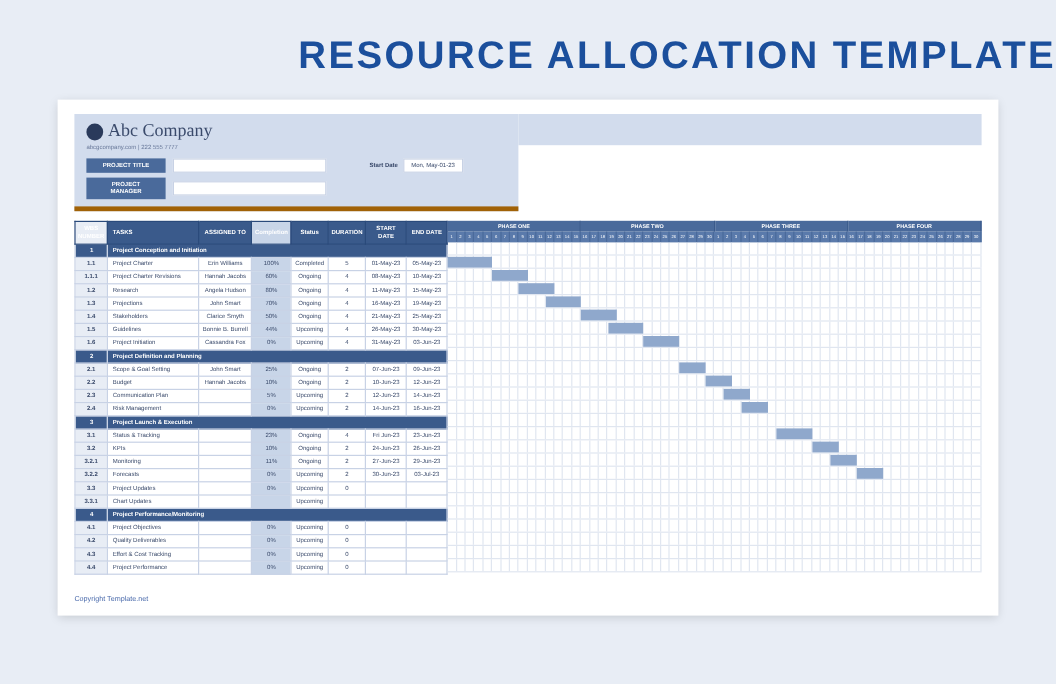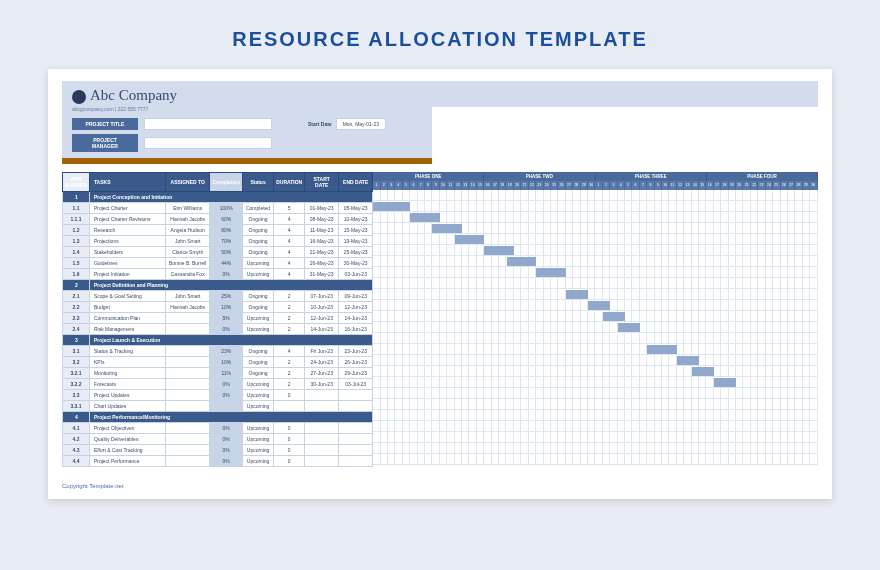--- a/index.html
+++ b/index.html
@@ -1,20 +1,20 @@
 <!DOCTYPE html>
 <html><head>
 <meta charset="utf-8">
 <style>
 *{box-sizing:border-box;margin:0;padding:0}
 body{font-family:Arial,sans-serif;background:#e8edf5;width:880px;height:570px;overflow:hidden}
-.page-title{text-align:center;color:#1b4f9c;font-size:20px;font-weight:800;letter-spacing:2px;padding:28px 0 18px}
+.page-title{text-align:right;color:#1b4f9c;font-size:32px;font-weight:800;letter-spacing:2px;padding:28px 0 18px}
 .sheet{background:#fff;margin:0 48px;box-shadow:0 2px 8px rgba(0,0,0,0.15);padding:12px 14px;height:430px;overflow:hidden;position:relative}
 .header-band{position:relative}
-.company-area{background:#d2dced;padding:6px 10px;width:370px;border-bottom:6px solid #a16207}
+.company-area{background:#d2dced;padding:6px 10px;width:370px;border-bottom:4px solid #a16207}
 .company-name{font-family:Georgia,serif;font-size:15px;color:#3a4a6b}
 .company-sub{font-size:5px;color:#6a7a9b;margin-top:2px}
 .logo{display:inline-block;width:14px;height:14px;background:#2a3a5b;border-radius:50%;vertical-align:middle;margin-right:4px}
 .meta-row{display:flex;gap:6px;align-items:center;margin-top:6px}
 .meta-label{background:#4a6a9b;color:#fff;font-size:5px;font-weight:700;padding:3px 8px;width:66px;text-align:center}
 .meta-field{background:#fff;border:1px solid #c8d2e5;width:128px;height:12px}
 .start-date{display:flex;align-items:center;gap:4px;margin-left:30px}
 .start-date .lbl{font-size:5px;color:#3a4a6b;font-weight:700}
 .start-date .val{background:#fff;border:1px solid #c8d2e5;font-size:5px;padding:2px 6px;color:#3a4a6b}
 .phase-tab{position:absolute;top:0;right:0;left:370px;height:26px;background:#d2dced}

